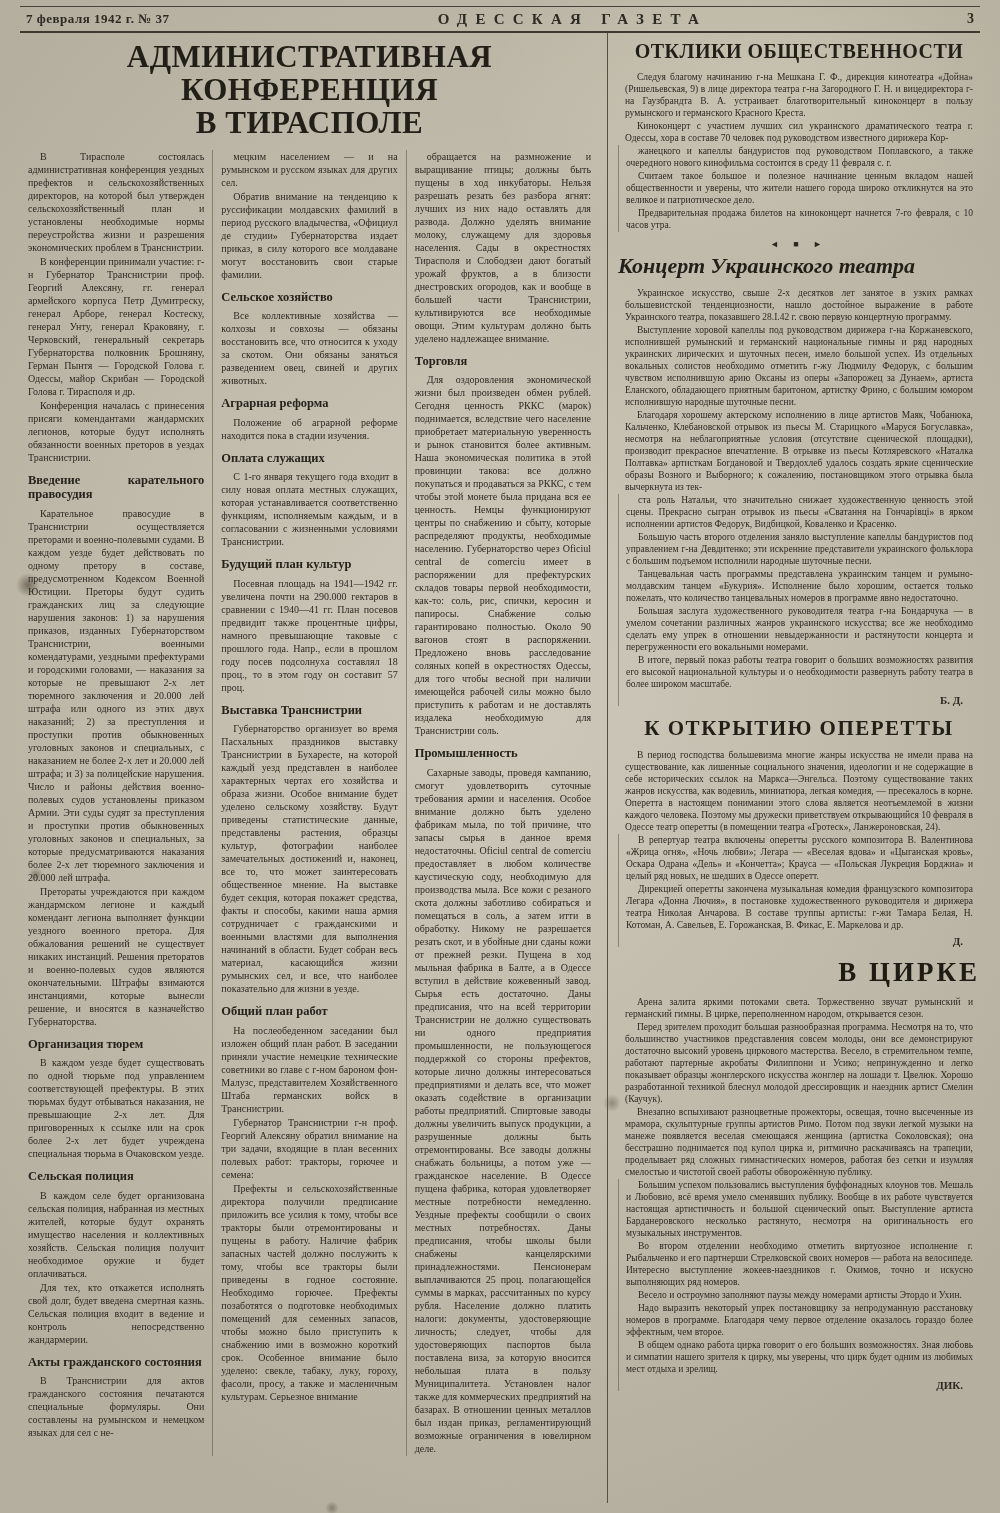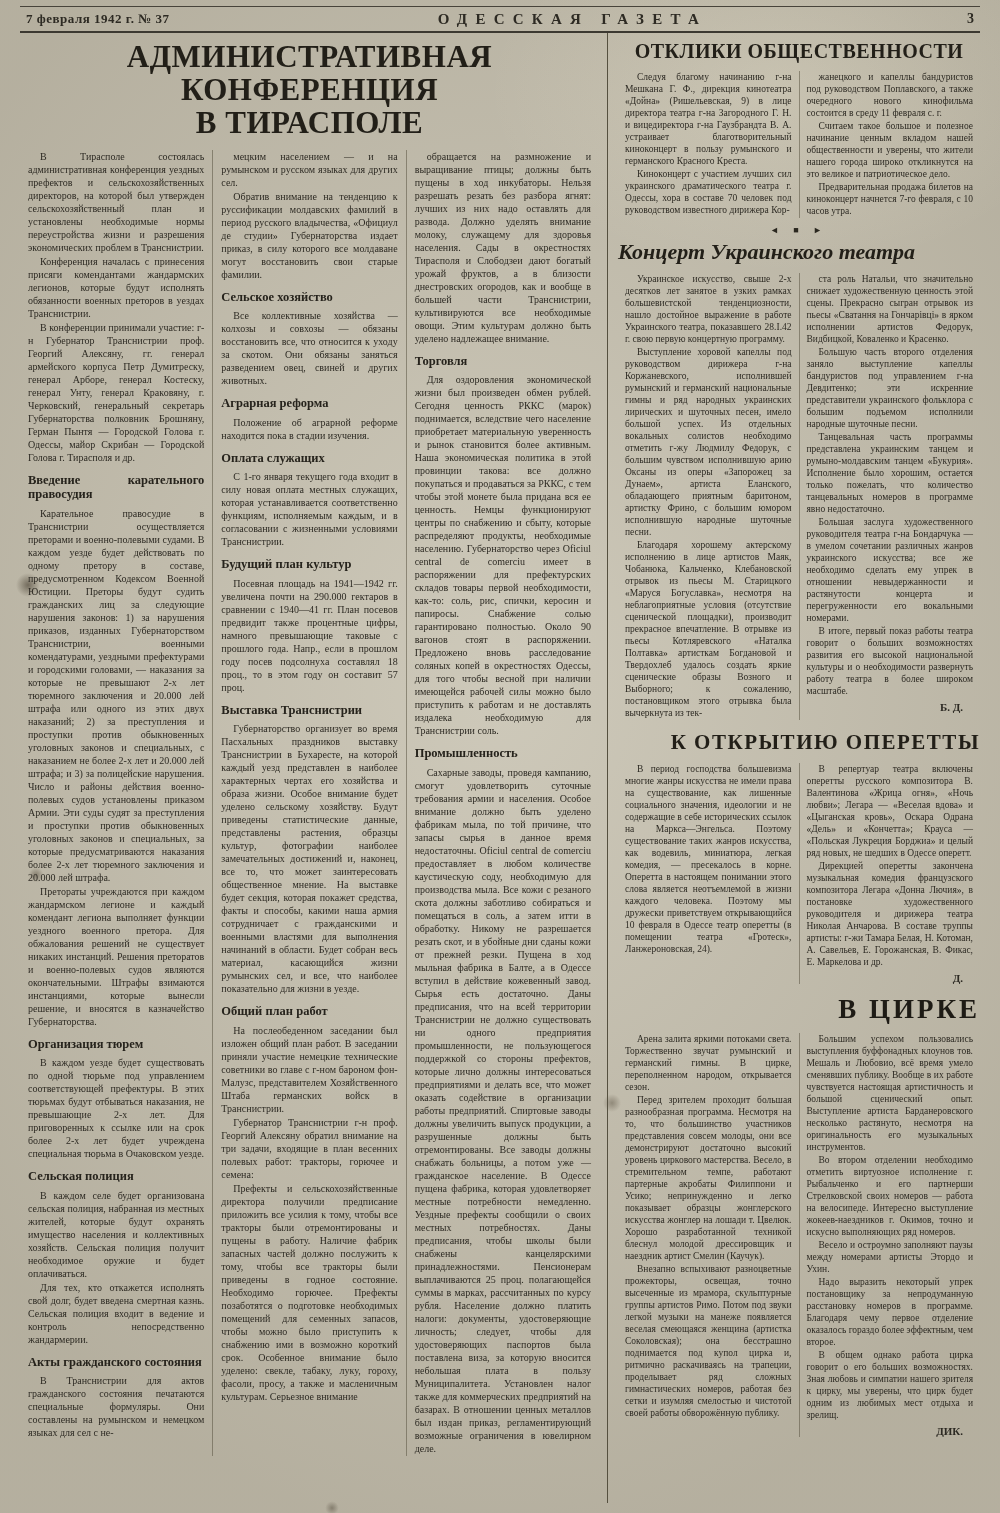--- a/index.html
+++ b/index.html
@@ -48,35 +48,35 @@
   .cols-3 .col { flex:1; padding:0 8px; }
   .cols-3 .col + .col { border-left:1px solid rgba(90,84,66,.55); }
 
   .col { font-size:10px; line-height:13px; text-align:justify; }
   .body-p { text-indent:12px; margin-bottom:1px; }
   .subhead { font-weight:bold; font-size:12.5px; line-height:1.16; margin:9px 0 5px 0; color:#26231c; }
   .signature { text-align:right; font-weight:bold; font-size:11px; padding-right:10px; margin-top:4px; }
 
   
   .right-region .col { font-size:9.5px; line-height:12px; }
-  .cols-2 { display:flex; align-items:stretch; }
+  .cols-2 { display:flex; align-items:stretch;flex-direction:column; }
   .cols-2 .col { flex:1; padding:0 7px; }
   .cols-2 .col + .col { border-left:1px solid rgba(90,84,66,.55); }
 
   .otkliki-headline {
     font-size:20px; font-weight:bold; text-align:center;
     margin:7px 0 8px 0; color:#221f18; letter-spacing:.5px;
   }
   .section-divider { text-align:center; font-size:9px; letter-spacing:6px; margin:7px 0 4px 0; color:#2a271f; }
   .concert-headline {
     font-size:22px; font-weight:bold; font-style:italic; 
     margin:2px 0 8px 0; color:#221f18;
   }
   .operetta-headline {
-    font-size:21px; font-weight:bold; text-align:right; letter-spacing:1.5px;
+    font-size:21px; font-weight:bold; text-align:center; letter-spacing:1.5px;
     margin:10px 0 8px 0; color:#221f18;
   }
   .circus-headline {
     font-size:27px; font-weight:bold; text-align:right; letter-spacing:3px;
     margin:10px 0 8px 0; color:#1e1b15;
   }
 </style>
 </head>
 <body>
 
@@ -91,22 +91,22 @@
   <div class="content">
 
     <section class="left-region">
       <h1 class="main-headline">
         <span>АДМИНИСТРАТИВНАЯ КОНФЕРЕНЦИЯ</span><br>
         <span>В ТИРАСПОЛЕ</span>
       </h1>
       <div class="cols-3">
         <div class="col">
             <p class="body-p">В Тирасполе состоялась административная конференция уездных префектов и сельскохозяйственных директоров, на которой был утвержден сельскохозяйственный план и установлены необходимые нормы переустройства жизни и разрешения экономических проблем в Транснистрии.</p>
+            <p class="body-p">В конференции принимали участие: г-н Губернатор Транснистрии проф. Георгий Алексяну, гг. генерал армейского корпуса Петр Думитреску, генерал Арборе, генерал Костеску, генерал Унту, генерал Краковяну, г. Черковский, генеральный секретарь Губернаторства полковник Брошняну, Герман Пынтя — Городской Голова г. Одессы, майор Скрибан — Городской Голова г. Тирасполя и др.</p>
             <p class="body-p">Конференция началась с принесения присяги комендантами жандармских легионов, которые будут исполнять обязанности военных преторов в уездах Транснистрии.</p>
-            <p class="body-p">В конференции принимали участие: г-н Губернатор Транснистрии проф. Георгий Алексяну, гг. генерал армейского корпуса Петр Думитреску, генерал Арборе, генерал Костеску, генерал Унту, генерал Краковяну, г. Черковский, генеральный секретарь Губернаторства полковник Брошняну, Герман Пынтя — Городской Голова г. Одессы, майор Скрибан — Городской Голова г. Тирасполя и др.</p>
             <div class="subhead">Введение карательного правосудия</div>
             <p class="body-p">Карательное правосудие в Транснистрии осуществляется преторами и военно-полевыми судами. В каждом уезде будет действовать по одному претору в составе, предусмотренном Кодексом Военной Юстиции. Преторы будут судить гражданских лиц за следующие нарушения законов: 1) за нарушения приказов, изданных Губернаторством Транснистрии, военными комендатурами, уездными префектурами и городскими головами, — наказания за которые не превышают 2-х лет тюремного заключения и 20.000 лей штрафа или одного из этих двух наказаний; 2) за преступления и проступки против обыкновенных уголовных законов и специальных, с наказанием не более 2-х лет и 20.000 лей штрафа; и 3) за полицейские нарушения. Число и районы действия военно-полевых судов установлены приказом Армии. Эти суды судят за преступления и проступки против обыкновенных уголовных законов и специальных, за которые предусматриваются наказания более 2-х лет тюремного заключения и 20.000 лей штрафа.</p>
             <p class="body-p">Претораты учреждаются при каждом жандармском легионе и каждый комендант легиона выполняет функции уездного военного претора. Для обжалования решений не существует никаких инстанций. Решения преторатов и военно-полевых судов являются окончательными. Штрафы взимаются инстанциями, которые вынесли решение, и вносятся в казначейство Губернаторства.</p>
             <div class="subhead">Организация тюрем</div>
             <p class="body-p">В каждом уезде будет существовать по одной тюрьме под управлением соответствующей префектуры. В этих тюрьмах будут отбываться наказания, не превышающие 2-х лет. Для приговоренных к ссылке или на срок более 2-х лет будет учреждена специальная тюрьма в Очаковском уезде.</p>
             <div class="subhead">Сельская полиция</div>
             <p class="body-p">В каждом селе будет организована сельская полиция, набранная из местных жителей, которые будут охранять имущество населения и коллективных хозяйств. Сельская полиция получит необходимое оружие и будет оплачиваться.</p>
             <p class="body-p">Для тех, кто откажется исполнять свой долг, будет введена смертная казнь. Сельская полиция входит в ведение и контроль непосредственно жандармерии.</p>
             <div class="subhead">Акты гражданского состояния</div>
             <p class="body-p">В Транснистрии для актов гражданского состояния печатаются специальные формуляры. Они составлены на румынском и немецком языках для сел с не-</p>

